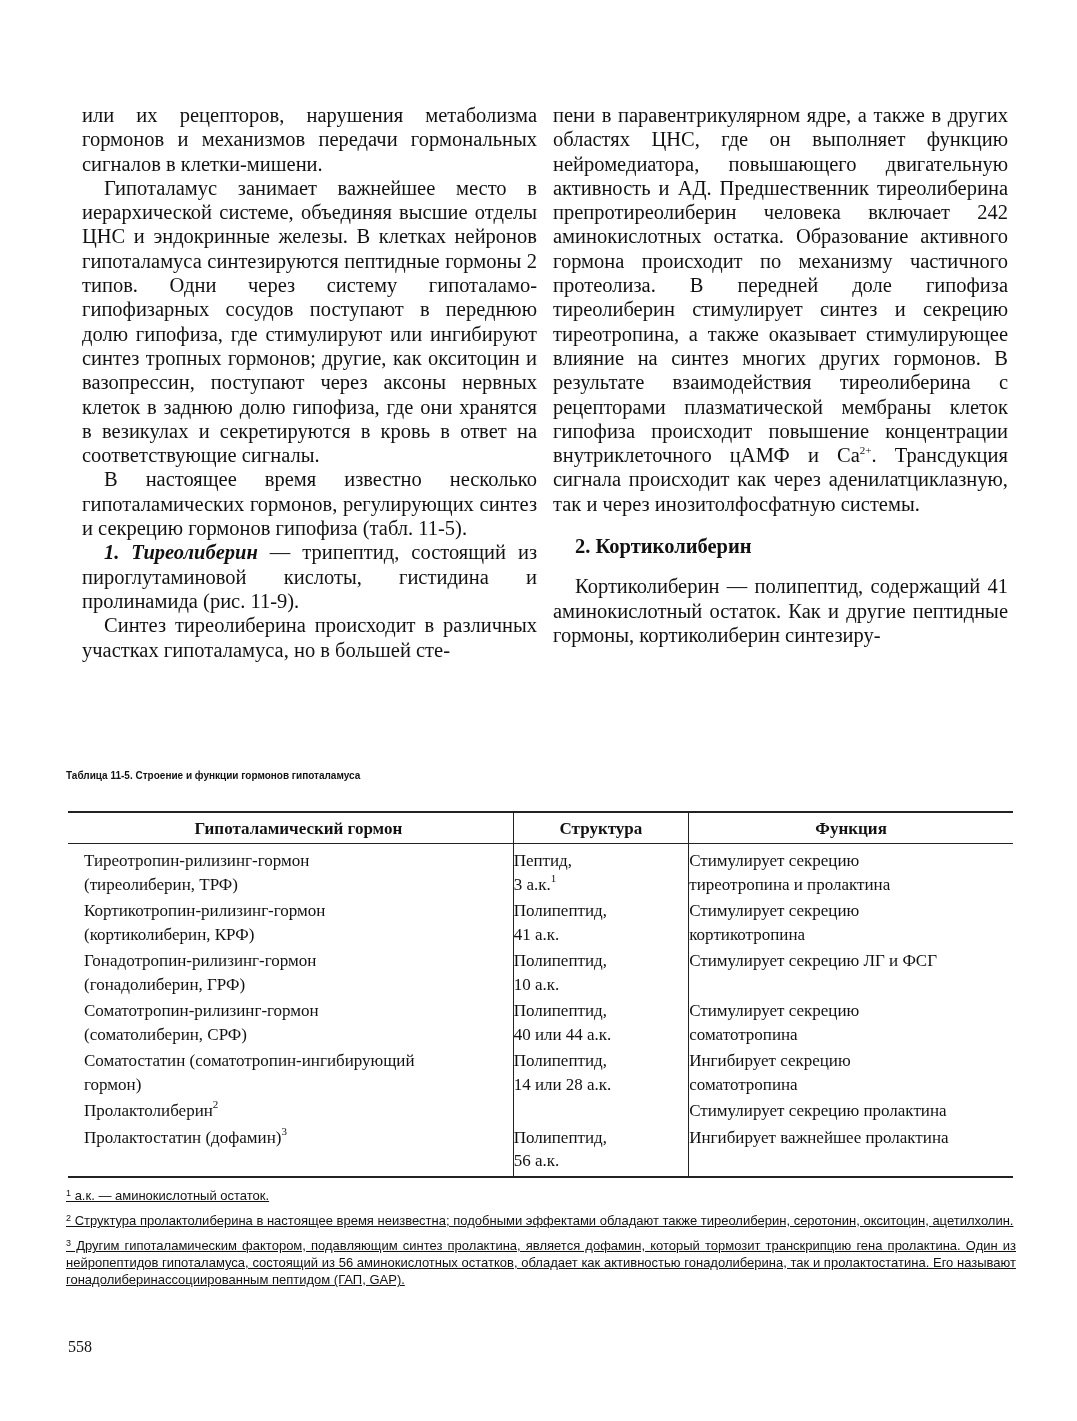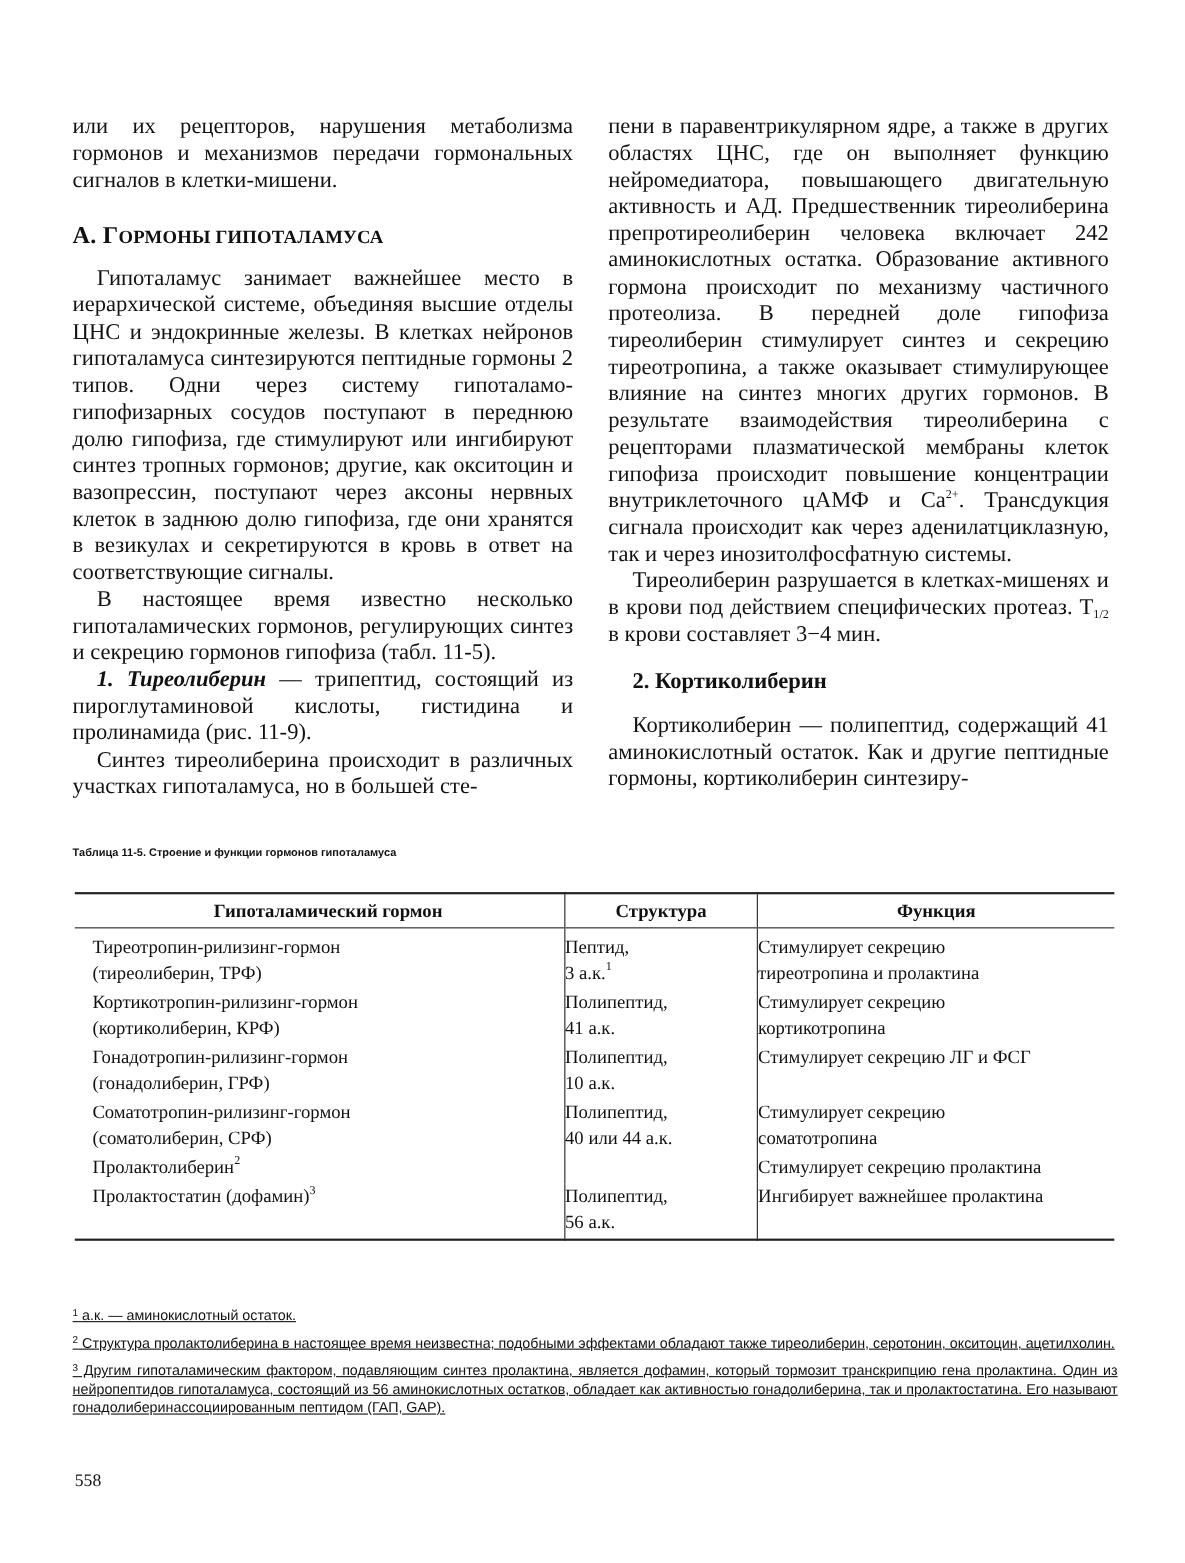--- a/index.html
+++ b/index.html
@@ -1,19 +1,19 @@
 <!DOCTYPE html>
 <html><head>
 <meta charset="utf-8">
 <style>
   html, body { margin: 0; padding: 0; background: #ffffff; }
   body { width: 1077px; height: 1421px; position: relative; color: #111; overflow: hidden; }
 
   .col { position: absolute; top: 103px; width: 455px; font-family: "Liberation Serif", serif; font-size: 20.5px; line-height: 24.3px; text-align: justify; }
-  .col-left { left: 66px; }
+  .col-left { left: 82px; }
   .col-right { left: 553px; }
   .col p { margin: 0; }
   .indent { text-indent: 22px; }
   .section-heading { font-family: "Liberation Serif", serif; font-weight: bold; font-size: 22px; margin: 26px 0 13px 0; letter-spacing: 0.2px; }
   .section-heading .sc { font-size: 17px; }
   .bi { font-weight: bold; font-style: italic; }
   .sub-heading { margin: 18px 0 16px 22px; font-weight: bold; }
   sup.small { font-size: 11px; vertical-align: 8px; line-height: 0; }
   sub.small { font-size: 11px; vertical-align: -4px; line-height: 0; }
 
@@ -36,30 +36,28 @@
   .footnotes p { margin: 0 0 8px 0; text-align: justify; }
   .fnmark { font-size: 9px; vertical-align: 4px; line-height: 0; }
 
   .page-number { position: absolute; left: 68px; top: 1338px; font-family: "Liberation Serif", serif; font-size: 16px; }
 </style>
 </head>
 <body>
 
 <div class="col col-left">
   <p>или их рецепторов, нарушения метаболизма гормонов и механизмов передачи гормональных сигналов в клетки-мишени.</p>
-  <div class="section-heading"><span>А. Г</span><span class="sc">ОРМОНЫ ГИПОТАЛАМУСА</span></div>
   <p class="indent">Гипоталамус занимает важнейшее место в иерархической системе, объединяя высшие отделы ЦНС и эндокринные железы. В клетках нейронов гипоталамуса синтезируются пептидные гормоны 2 типов. Одни через систему гипоталамо-гипофизарных сосудов поступают в переднюю долю гипофиза, где стимулируют или ингибируют синтез тропных гормонов; другие, как окситоцин и вазопрессин, поступают через аксоны нервных клеток в заднюю долю гипофиза, где они хранятся в везикулах и секретируются в кровь в ответ на соответствующие сигналы.</p>
   <p class="indent">В настоящее время известно несколько гипоталамических гормонов, регулирующих синтез и секрецию гормонов гипофиза (табл. 11-5).</p>
   <p class="indent"><span class="bi">1. Тиреолиберин</span><span> — трипептид, состоящий из пироглутаминовой кислоты, гистидина и пролинамида (рис. 11-9).</span></p>
   <p class="indent">Синтез тиреолиберина происходит в различных участках гипоталамуса, но в большей сте-</p>
 </div>
 
 <div class="col col-right">
   <p><span>пени в паравентрикулярном ядре, а также в других областях ЦНС, где он выполняет функцию нейромедиатора, повышающего двигательную активность и АД. Предшественник тиреолиберина препротиреолиберин человека включает 242 аминокислотных остатка. Образование активного гормона происходит по механизму частичного протеолиза. В передней доле гипофиза тиреолиберин стимулирует синтез и секрецию тиреотропина, а также оказывает стимулирующее влияние на синтез многих других гормонов. В результате взаимодействия тиреолиберина с рецепторами плазматической мембраны клеток гипофиза происходит повышение концентрации внутриклеточного цАМФ и Ca</span><sup class="small">2+</sup><span>. Трансдукция сигнала происходит как через аденилатциклазную, так и через инозитолфосфатную системы.</span></p>
-  <p class="indent"><span>Тиреолиберин разрушается в клетках-мишенях и в крови под действием специфических протеаз. T</span><sub class="small">1/2</sub><span> в крови составляет 3−4 мин.</span></p>
   <div class="sub-heading">2. Кортиколиберин</div>
   <p class="indent">Кортиколиберин — полипептид, содержащий 41 аминокислотный остаток. Как и другие пептидные гормоны, кортиколиберин синтезиру-</p>
 </div>
 
 <div class="table-caption">Таблица 11-5. Строение и функции гормонов гипоталамуса</div>
 
 <table class="hormones">
   <thead>
     <tr>
       <th class="c1">Гипоталамический гормон</th>
@@ -118,20 +116,34 @@
           <div>Полипептид,</div>
           <div>40 или 44 а.к.</div>
         </td>
         <td class="c3">
           <div>Стимулирует секрецию</div>
           <div>соматотропина</div>
         </td>
       </tr>
       <tr>
         <td class="c1">
+          <div>Соматостатин (соматотропин-ингибирующий</div>
+          <div>гормон)</div>
+        </td>
+        <td class="c2">
+          <div>Полипептид,</div>
+          <div>14 или 28 а.к.</div>
+        </td>
+        <td class="c3">
+          <div>Ингибирует секрецию</div>
+          <div>соматотропина</div>
+        </td>
+      </tr>
+      <tr>
+        <td class="c1">
           <div><div style="display: inline;">Пролактолиберин</div><sup class="small">2</sup></div>
         </td>
         <td class="c2">
           <div></div>
         </td>
         <td class="c3">
           <div>Стимулирует секрецию пролактина</div>
         </td>
       </tr>
       <tr>

